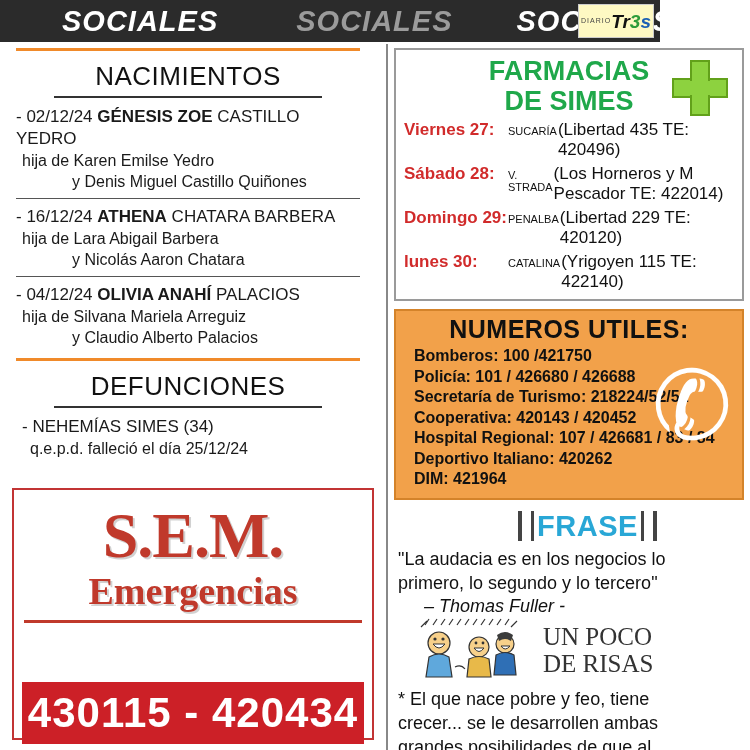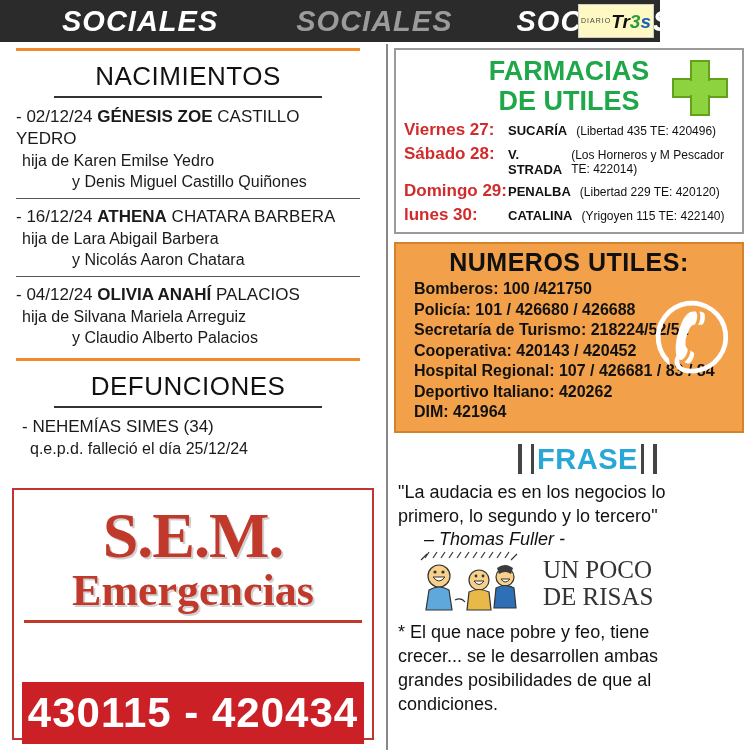--- a/index.html
+++ b/index.html
@@ -82,21 +82,21 @@
     color:#c0392b;
     letter-spacing:-1px;
     margin-top:14px;
     line-height:64px;
     text-shadow:2px 2px 0 rgba(0,0,0,0.18);
   }
   .sem-sub {
     text-align:center;
     font-family:"Liberation Serif", serif;
     font-weight:bold;
-    font-size:44px;
+    font-size:38px;
     color:#c0392b;
     line-height:42px;
     margin-top:2px;
     text-shadow:2px 2px 0 rgba(0,0,0,0.18);
   }
   .sem-divider { height:3px; background:#c0392b; margin:8px 10px 0 10px; }
   .sem-phone-box {
     position:absolute; left:8px; right:8px; bottom:8px;
     background:#cc2027;
     height:62px;
@@ -144,22 +144,22 @@
   .cross .inner { background:#8dd23f; border:none; }
 
   .farm-row {
     display:flex; align-items:baseline;
     padding:2px 8px;
   }
   .farm-day {
     color:#d12b2b; font-weight:bold; font-size:17px;
     min-width:104px;
   }
-  .farm-name { font-weight:bold; font-size:13px; color:#111; }
-  .farm-addr { font-size:12px; color:#111; margin-left:9px; }
+  .farm-name { font-weight:normal; font-size:11px; color:#111; }
+  .farm-addr { font-size:17px; color:#111; margin-left:1px; }
 
   
   .utiles {
     margin:8px 6px 0 6px;
     background:#f2a14a;
     border:2px solid #d4832a;
     position:relative;
     overflow:hidden;
   }
   .utiles-title {
@@ -288,21 +288,21 @@
 
   <div class="panel">
     <div class="cross">
       <span class="h"></span>
         <span class="v"></span>
       <span class="inner" style="left:3px; top:21px; width:50px; height:14px;"></span>
       <span class="inner" style="left:21px; top:3px; width:14px; height:50px;"></span>
     </div>
     <div class="farmacias-head">
       <div>FARMACIAS</div>
-      <div>DE UTILES</div>
+      <div>DE SIMES</div>
     </div>
 
     <div class="farm-row">
       <span class="farm-day">Viernes 27:</span>
       <span class="farm-name">SUCARÍA</span>
       <span class="farm-addr">(Libertad 435 TE: 420496)</span>
     </div>
     <div class="farm-row">
       <span class="farm-day">Sábado 28:</span>
       <span class="farm-name">V. STRADA</span>

